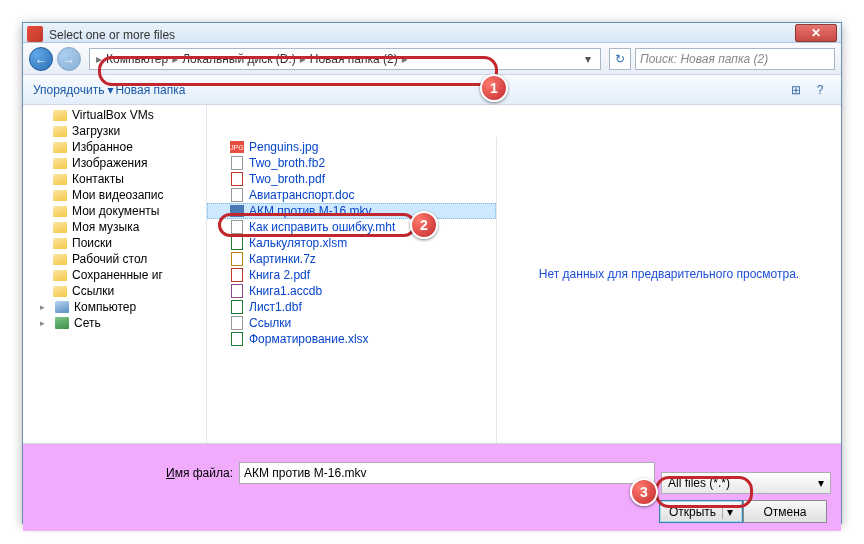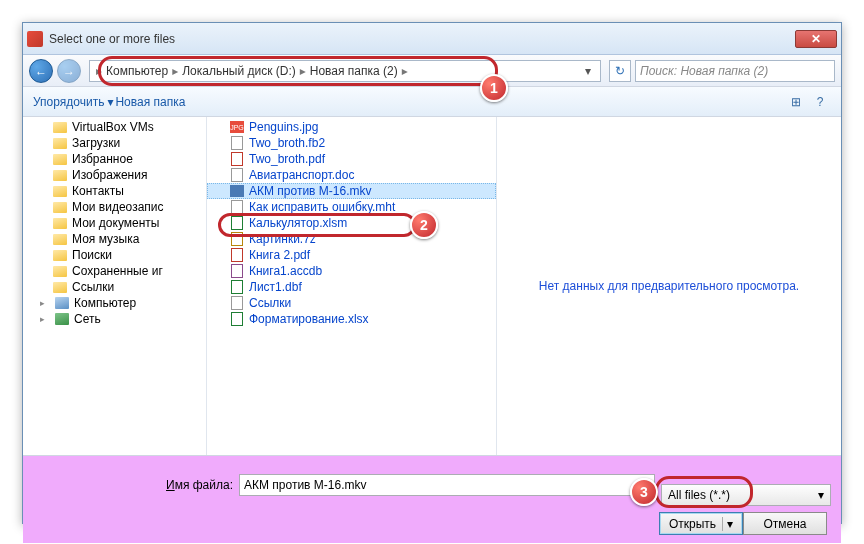--- a/index.html
+++ b/index.html
@@ -1,20 +1,20 @@
 <!DOCTYPE html>
 <html><head>
 <meta charset="utf-8">
 <style>
 * { margin: 0; padding: 0; box-sizing: border-box; font-family: "Segoe UI", Tahoma, sans-serif; font-size: 12px; }
 body { background: #fff; width: 864px; height: 544px; position: relative; }
 
 .window { position: absolute; left: 22px; top: 22px; width: 820px; height: 502px; background: #f0f0f0; border: 1px solid #6a8fb5; box-shadow: 0 2px 10px rgba(0,0,0,0.3); }
 
-.titlebar { height: 32px; background: linear-gradient(to bottom, #ebf3fb, #d6e5f5); display: flex; align-items: center; padding: 0 4px; border-bottom: 1px solid #b0c4de; }
+.titlebar { height: 20px; background: linear-gradient(to bottom, #ebf3fb, #d6e5f5); display: flex; align-items: flex-end; padding: 0 4px; border-bottom: 1px solid #b0c4de; }
 .titlebar .app-icon { width: 16px; height: 16px; background: linear-gradient(135deg,#e74c3c,#c0392b); border-radius: 2px; margin-right: 6px; }
 .titlebar .title { flex: 1; color: #333; }
 .titlebar .close { width: 42px; height: 18px; background: linear-gradient(to bottom,#e77471,#c94b42); border: 1px solid #8b3a36; border-radius: 2px; display: flex; align-items: center; justify-content: center; color: #fff; font-weight: bold; cursor: pointer; }
 
 .navbar { height: 32px; background: linear-gradient(to bottom,#fafbfd,#e8eef7); display: flex; align-items: center; padding: 2px 6px; gap: 4px; border-bottom: 1px solid #d0d7e2; position: relative; }
 .navbtn { width: 24px; height: 24px; border-radius: 50%; background: radial-gradient(circle at 30% 30%, #5fa8e8, #2d6fb5); border: 1px solid #1e5a94; display: flex; align-items: center; justify-content: center; color: #fff; cursor: pointer; }
 .navbtn.fwd { opacity: 0.5; }
 .addressbar { flex: 1; height: 22px; background: #fff; border: 1px solid #a9b8c9; display: flex; align-items: center; padding: 0 4px; margin: 0 4px; }
 .crumb { color: #333; padding: 0 2px; }
 .crumb.sep { color: #777; }
@@ -30,21 +30,21 @@
 .body { display: flex; height: 338px; background: #fff; }
 .sidebar { width: 184px; border-right: 1px solid #e0e6ee; overflow: hidden; padding: 2px 9px; }
 .tree-item { display: flex; align-items: center; gap: 4px; padding: 1px 2px 1px 20px; cursor: pointer; white-space: nowrap; }
 .tree-item.lvl0 { padding-left: 8px; }
 .tree-item .exp { width: 10px; color: #888; font-size: 9px; }
 .tree-item .ficon { width: 16px; height: 14px; display: inline-flex; align-items: center; justify-content: center; }
 .folder-ic { background: linear-gradient(160deg,#ffe9a8,#f5c542); width: 14px; height: 11px; border-radius: 1px; }
 .comp-ic { background: linear-gradient(160deg,#b8d4f0,#5a8fc4); width: 14px; height: 12px; border-radius: 1px; }
 .net-ic { background: linear-gradient(160deg,#7ec48a,#3a9147); width: 14px; height: 12px; border-radius: 1px; }
 
-.filelist { width: 290px; border-right: 1px solid #e0e6ee; overflow: hidden; padding: 2px 0; }
+.filelist { width: 290px; border-right: 1px solid #e0e6ee; overflow: hidden; padding: 2px 0; margin-top: 32px; }
 .file-item { display: flex; align-items: center; gap: 4px; padding: 1px 2px 1px 22px; cursor: pointer; white-space: nowrap; }
 .file-item.selected { background: #cde8ff; border: 1px dotted #7ab8e8; padding: 0 1px 0 21px; }
 .file-item .ficon { width: 16px; height: 14px; display: inline-flex; align-items: center; justify-content: center; font-size: 10px; }
 .file-item a { color: #0645cc; text-decoration: none; }
 .ic-img { background:#e74c3c; color:#fff; width:14px; height:12px; font-size:7px; display:flex;align-items:center;justify-content:center; }
 .ic-doc { background:#fff; border:1px solid #999; width:12px; height:14px; }
 .ic-pdf { color:#c0392b; }
 .ic-vid { background:#4a7ab5; width:14px; height:12px; }
 
 .preview { flex: 1; display: flex; align-items: center; justify-content: center; color: #1d4ed8; padding: 10px; text-align: left; }
@@ -156,20 +156,26 @@
         <div class="tree-item">
           <span class="ficon">
             <span class="folder-ic"></span>
           </span>
           <span>Поиски</span>
         </div>
         <div class="tree-item">
           <span class="ficon">
             <span class="folder-ic"></span>
           </span>
+          <span>Рабочий стол</span>
+        </div>
+        <div class="tree-item">
+          <span class="ficon">
+            <span class="folder-ic"></span>
+          </span>
           <span>Сохраненные иг</span>
         </div>
         <div class="tree-item">
           <span class="ficon">
             <span class="folder-ic"></span>
           </span>
           <span>Ссылки</span>
         </div>
         <div class="tree-item lvl0">
           <span class="exp">▸</span>

